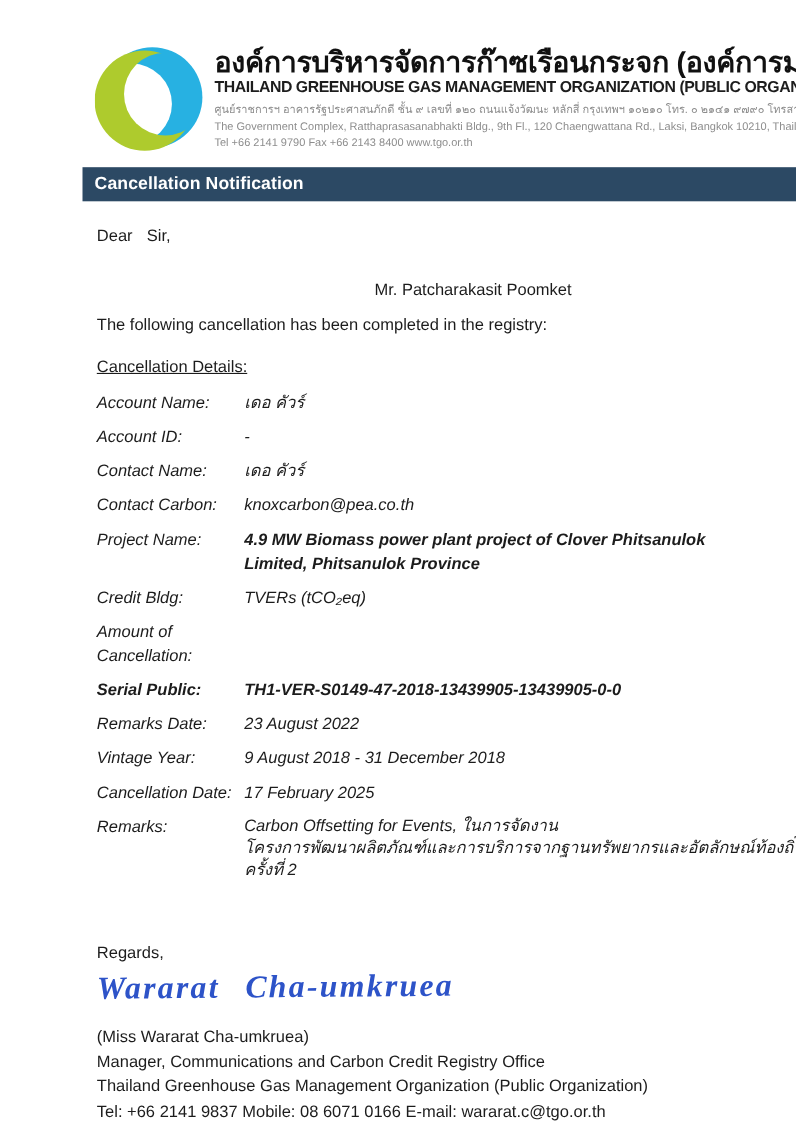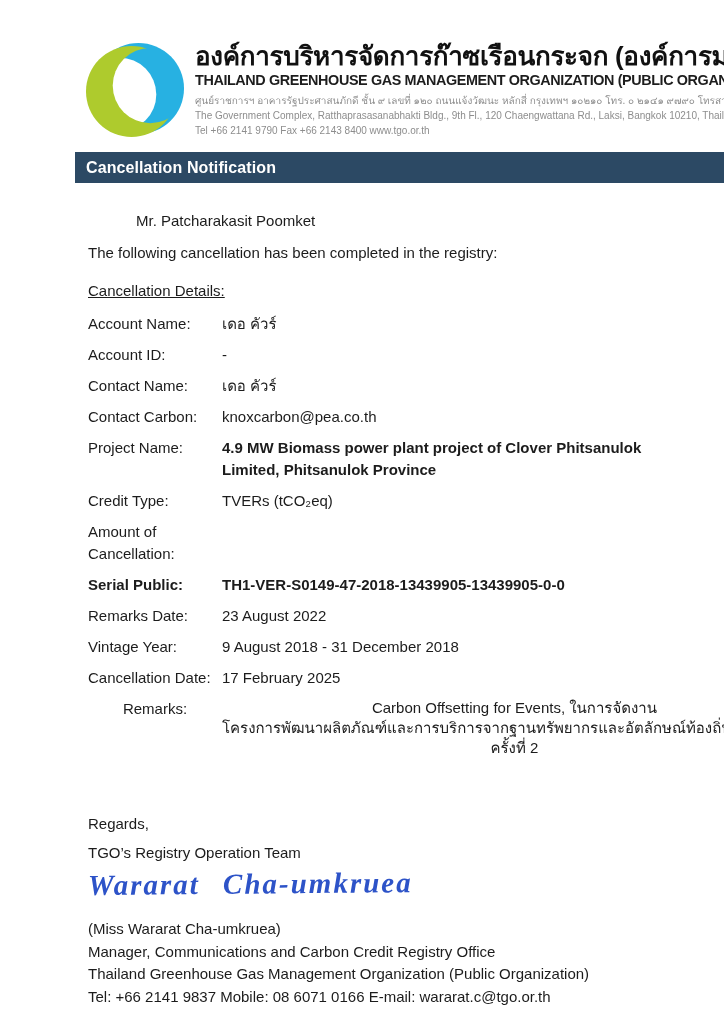--- a/index.html
+++ b/index.html
@@ -22,30 +22,30 @@
   .banner {
     position:absolute; top:152px; left:75px; width:653px; height:31px;
     background:#2c4964; color:#fff; font-size:16px; font-weight:bold;
     line-height:31px; padding-left:11px; box-sizing:border-box; letter-spacing:0.1px;
   }
 
   
   .body-flow { position:absolute; top:196px; left:88px; width:636px; font-size:15px; }
   .dear { margin-top:10px; }
   .dear .gap { display:inline-block; width:13px; }
-  .recipient { margin-top:16px; padding-left:48px; }
+  .recipient { margin-top:32px; padding-left:48px;text-align:center; }
   .intro { margin-top:15px; }
   .section-title { margin-top:21px; font-weight:normal; text-decoration:underline; }
 
-  .details { margin-top:14px; }
+  .details { margin-top:14px;font-style:italic; }
   .d-row { display:grid; grid-template-columns:134px 1fr; margin-bottom:9px; }
   .d-label { line-height:22px; }
   .d-value { line-height:22px; max-width:425px; }
   .bold { font-weight:bold; }
-  .d-row.remarks { margin-top:1px;text-align:center; }
+  .d-row.remarks { margin-top:1px; }
   .d-value .nowrap-line { white-space:nowrap; line-height:20px; }
   .d-row.remarks .d-value { max-width:none; }
 
   
   .regards { margin-top:57px; }
   .team { margin-top:12px; }
   .signature {
     margin-top:8px; font-size:29px; font-weight:bold; font-style:italic;
     font-family:cursive;
     letter-spacing:2px; word-spacing:14px; transform:rotate(-0.5deg); transform-origin:left;
@@ -84,20 +84,23 @@
         <div>The Government Complex, Ratthaprasasanabhakti Bldg., 9th Fl., 120 Chaengwattana Rd., Laksi, Bangkok 10210, Thailand</div>
         <div>Tel +66 2141 9790 Fax +66 2143 8400  www.tgo.or.th</div>
       </div>
     </div>
   </div>
 
   <div class="banner" style="background: rgb(44, 73, 100); color: rgb(255, 255, 255);">Cancellation Notification</div>
 
   <div class="body-flow">
 
+    <div class="dear">
+      <span>Dear</span><span class="gap"></span><span>Sir,</span>
+    </div>
 
     <div class="recipient">Mr. Patcharakasit Poomket</div>
 
     <div class="intro">The following cancellation has been completed in the registry:</div>
 
     <div class="section-title">Cancellation Details:</div>
 
     <div class="details">
 
       <div class="d-row">
@@ -119,21 +122,21 @@
         <div class="d-label">Contact Carbon:</div>
         <div class="d-value">knoxcarbon@pea.co.th</div>
       </div>
 
       <div class="d-row">
         <div class="d-label">Project Name:</div>
         <div class="d-value bold">4.9 MW Biomass power plant project of Clover Phitsanulok Limited, Phitsanulok Province</div>
       </div>
 
       <div class="d-row">
-        <div class="d-label">Credit Type:</div>
+        <div class="d-label">Credit Bldg:</div>
         <div class="d-value">TVERs (tCO₂eq)</div>
       </div>
 
       <div class="d-row">
         <div class="d-label">Amount of Cancellation:</div>
       </div>
 
       <div class="d-row">
         <div class="d-label bold">Serial Public:</div>
         <div class="d-value bold">TH1-VER-S0149-47-2018-13439905-13439905-0-0</div>
@@ -159,21 +162,20 @@
         <div class="d-value">
           <div class="nowrap-line">Carbon Offsetting for Events, ในการจัดงาน</div>
           <div class="nowrap-line">โครงการพัฒนาผลิตภัณฑ์และการบริการจากฐานทรัพยากรและอัตลักษณ์ท้องถิ่นที่มีศักยภาพ</div>
           <div class="nowrap-line">ครั้งที่ 2</div>
         </div>
       </div>
 
     </div>
 
     <div class="regards">Regards,</div>
-    <div class="team">TGO’s Registry Operation Team</div>
     <div class="signature" id="signature" style="color: rgb(45, 83, 200);">Wararat Cha-umkruea</div>
     <div class="sig-block">
       <div>(Miss Wararat Cha-umkruea)</div>
       <div>Manager, Communications and Carbon Credit Registry Office</div>
       <div>Thailand Greenhouse Gas Management Organization (Public Organization)</div>
       <div>Tel: +66 2141 9837 Mobile: 08 6071 0166 E-mail: wararat.c@tgo.or.th</div>
     </div>
 
   </div>
 </div>

